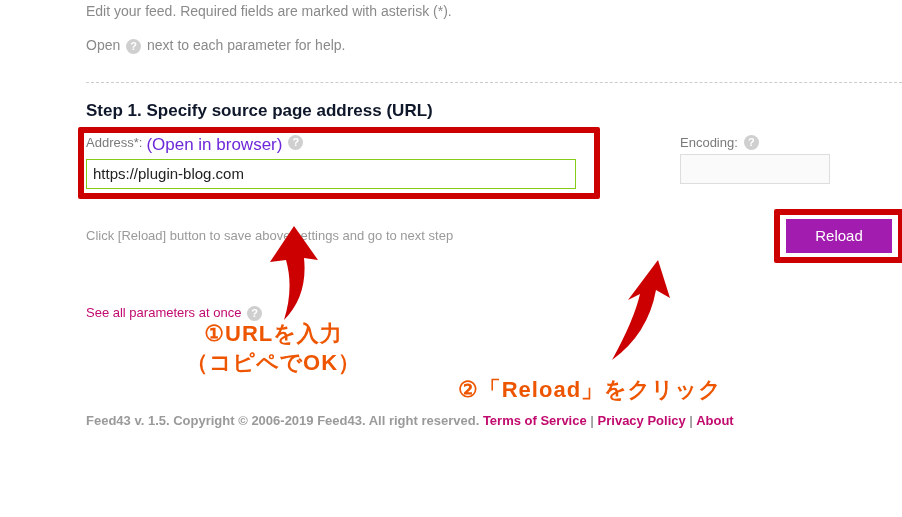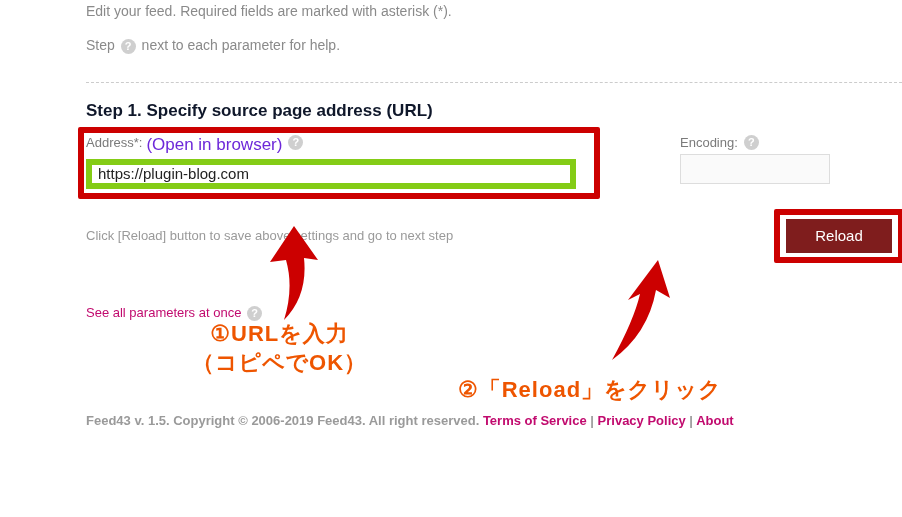--- a/index.html
+++ b/index.html
@@ -78,21 +78,21 @@
       align-items: flex-start;
       gap: 4px;
     }
     .open-in-browser {
       color: #6d28d9;
       font-size: 17px;
     }
     .url-input {
       width: 490px;
       height: 30px;
-      border: 6px solid #84cc16;
+      border: 1px solid #84cc16;
       padding: 3px 6px;
       font-size: 15px;
       font-family: inherit;
       color: #222;
       outline: none;
     }
     .field-group-encoding {
       flex: 0 0 180px;
       margin-left: 60px;
     }
@@ -123,21 +123,21 @@
       left: -12px;
       right: -12px;
       bottom: -10px;
       border: 6px solid #cc0000;
       pointer-events: none;
       border-radius: 2px;
     }
     .reload-button {
       width: 106px;
       height: 34px;
-      background: #7f1d1d;
+      background: #a21caf;
       color: #fff;
       border: none;
       font-size: 15px;
       cursor: pointer;
     }
     .see-all {
       margin-top: 52px;
       font-size: 13px;
     }
     .see-all-link { color: #c10a6e; }
@@ -163,30 +163,30 @@
       letter-spacing: 1px;
       text-shadow:
         -1px -1px 0 #fff, 1px -1px 0 #fff,
         -1px  1px 0 #fff, 1px  1px 0 #fff;
       pointer-events: none;
       line-height: 1.3;
       white-space: nowrap;
     }
     #arrow1 { left: 264px; top: 226px; width: 60px; height: 94px; }
     #arrow2 { left: 608px; top: 260px; width: 62px; height: 100px; }
-    #annot1 { left: 192px; top: 320px; text-align: center; }
+    #annot1 { left: 186px; top: 320px; text-align: center; }
     #annot2 { left: 458px; top: 376px; }
   </style>
 </head>
 <body>
 
 <div class="content">
   <div class="intro-line1">Edit your feed. Required fields are marked with asterisk (*).</div>
   <div class="intro-line2">
-    <span>Step</span>
+    <span>Open</span>
     <span class="help-icon">?</span>
     <span>next to each parameter for help.</span>
   </div>
 
   <hr class="divider">
 
   <div class="step-title">Step 1. Specify source page address (URL)</div>
 
   <div class="form-row">
     <div class="field-group-address">

